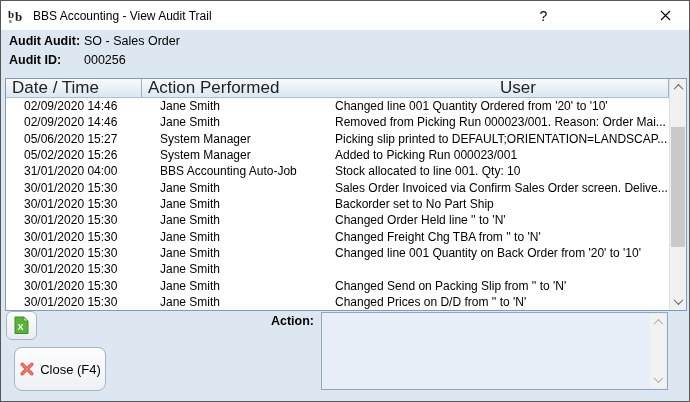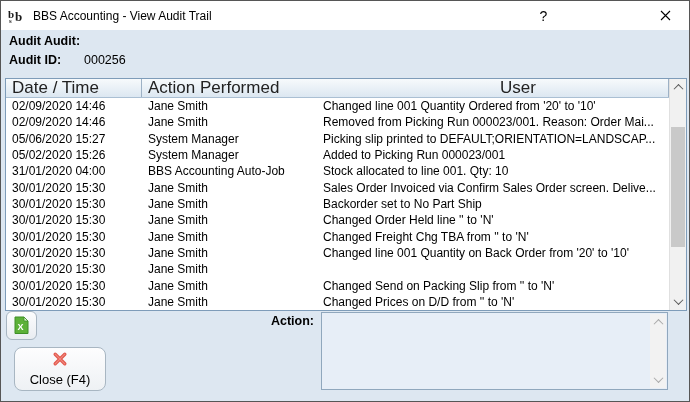--- a/index.html
+++ b/index.html
@@ -45,20 +45,21 @@
   .th {
     font-size:17px; color:#222; padding-left:6px; line-height:18px;
     white-space:nowrap; overflow:hidden;
   }
   .th-1 { width:136px; border-right:1px solid #9db1c5; }
   .th-2 { width:175px; border-right:1px solid #9db1c5; }
   .th-3 { flex:1; }
   .tbody {
     position:absolute; left:0; top:19px; width:calc(100% - 17px); bottom:0;
     overflow:hidden;
+    padding-left:12px;
   }
   .tr { display:flex; height:16.35px; background:#fff; }
   .td {
     font-size:12px; color:#000; padding-left:6px; line-height:16.35px;
     white-space:nowrap; overflow:hidden;
   }
   .td-1 { width:136px; flex:0 0 auto; }
   .td-2 { width:175px; flex:0 0 auto; }
   .td-3 { flex:1; }
 
@@ -101,21 +102,21 @@
   .action-text { position:absolute; left:4px; top:3px; right:20px; bottom:3px;
     font-size:12px; color:#000; }
   .action-scroll {
     position:absolute; top:1px; right:1px; bottom:1px; width:16px;
     background:#f2f2f2;
   }
   .close-btn {
     position:absolute; left:13px; top:346px; width:92px; height:44px;
     background:linear-gradient(#fdfdfe,#eef1f4); border:1px solid #a8b6c2;
     border-radius:8px; display:flex; align-items:center; justify-content:center;
-    gap:5px; font-size:13px; color:#000;flex-direction:column;
+    gap:5px; font-size:13px; color:#000;
   }
 </style>
 </head>
 <body>
 
 <div class="window">
 
   <div class="titlebar">
     <svg class="app-icon" viewBox="0 0 20 17">
       <text x="0" y="11" font-size="11" font-weight="bold" fill="#1a1a1a" font-family="Liberation Serif, serif">b</text>
@@ -127,20 +128,21 @@
       <span>?</span>
     </div>
     <div class="caption-btn x-btn">
       <svg width="11" height="11" viewBox="0 0 11 11">
         <path d="M1 1 L10 10 M10 1 L1 10" stroke="#000" stroke-width="1.1"></path>
       </svg>
     </div>
   </div>
 
   <div class="info-label row-type">Audit Audit:</div>
+  <div class="info-value row-type">SO - Sales Order</div>
   <div class="info-label row-id">Audit ID:</div>
   <div class="info-value row-id">000256</div>
 
   <div class="audit-table">
     <div class="thead">
       <div class="th th-1">Date / Time</div>
       <div class="th th-3">Action Performed</div>
       <div class="th th-2">User</div>
     </div>
     <div class="tbody">

